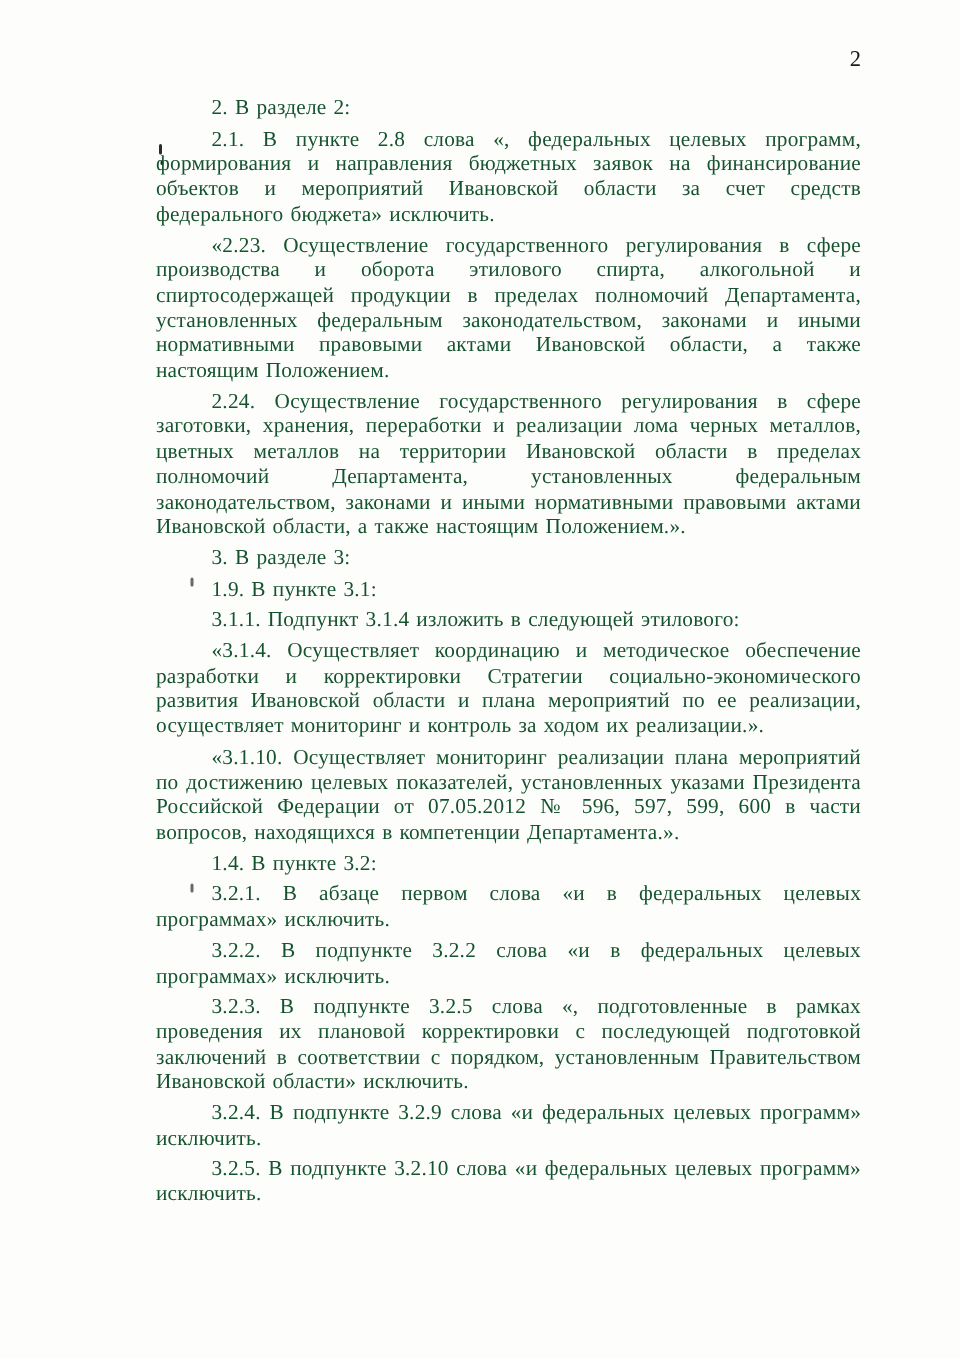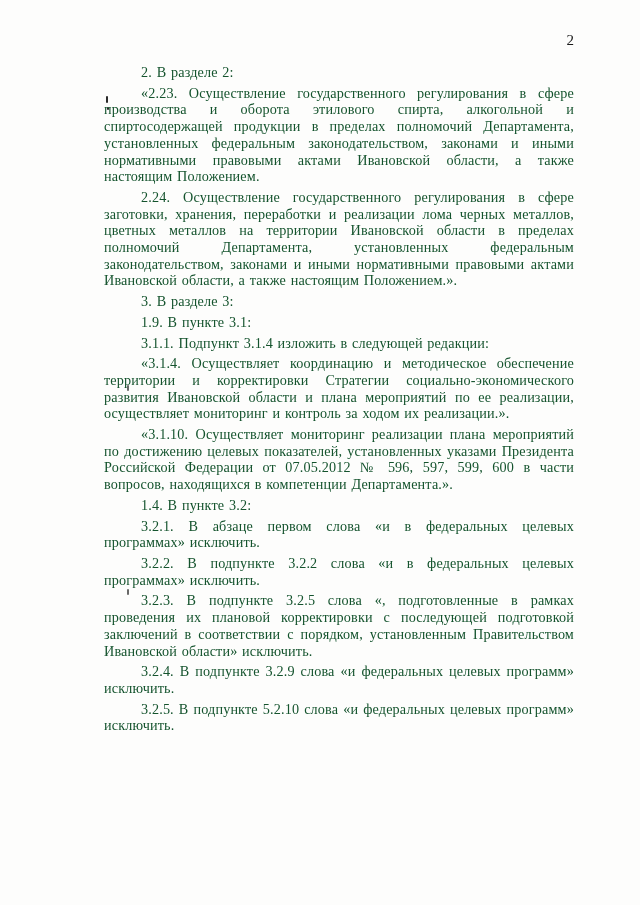--- a/index.html
+++ b/index.html
@@ -60,28 +60,29 @@
 
   <div class="page-number">2</div>
 
   <span class="artifact a1"></span>
   <span class="artifact a2"></span>
   <span class="artifact a3"></span>
   <span class="artifact a4"></span>
 
   <div class="content">
     <p>2. В разделе 2:</p>
+    <p>2.1. В пункте 2.8 слова «, федеральных целевых программ, формирования и направления бюджетных заявок на финансирование объектов и мероприятий Ивановской области за счет средств федерального бюджета» исключить.</p>
     <p>«2.23. Осуществление государственного регулирования в сфере производства и оборота этилового спирта, алкогольной и спиртосодержащей продукции в пределах полномочий Департамента, установленных федеральным законодательством, законами и иными нормативными правовыми актами Ивановской области, а также настоящим Положением.</p>
     <p>2.24. Осуществление государственного регулирования в сфере заготовки, хранения, переработки и реализации лома черных металлов, цветных металлов на территории Ивановской области в пределах полномочий Департамента, установленных федеральным законодательством, законами и иными нормативными правовыми актами Ивановской области, а также настоящим Положением.».</p>
     <p>3. В разделе 3:</p>
     <p>1.9. В пункте 3.1:</p>
-    <p>3.1.1. Подпункт 3.1.4 изложить в следующей редакции:</p>
-    <p>«3.1.4. Осуществляет координацию и методическое обеспечение территории и корректировки Стратегии социально-экономического развития Ивановской области и плана мероприятий по ее реализации, осуществляет мониторинг и контроль за ходом их реализации.».</p>
+    <p>3.1.1. Подпункт 3.1.4 изложить в следующей этилового:</p>
+    <p>«3.1.4. Осуществляет координацию и методическое обеспечение разработки и корректировки Стратегии социально-экономического развития Ивановской области и плана мероприятий по ее реализации, осуществляет мониторинг и контроль за ходом их реализации.».</p>
     <p>«3.1.10. Осуществляет мониторинг реализации плана мероприятий по достижению целевых показателей, установленных указами Президента Российской Федерации от 07.05.2012 № 596, 597, 599, 600 в части вопросов, находящихся в компетенции Департамента.».</p>
     <p>1.4. В пункте 3.2:</p>
     <p>3.2.1. В абзаце первом слова «и в федеральных целевых программах» исключить.</p>
     <p>3.2.2. В подпункте 3.2.2 слова «и в федеральных целевых программах» исключить.</p>
     <p>3.2.3. В подпункте 3.2.5 слова «, подготовленные в рамках проведения их плановой корректировки с последующей подготовкой заключений в соответствии с порядком, установленным Правительством Ивановской области» исключить.</p>
     <p>3.2.4. В подпункте 3.2.9 слова «и федеральных целевых программ» исключить.</p>
-    <p>3.2.5. В подпункте 5.2.10 слова «и федеральных целевых программ» исключить.</p>
+    <p>3.2.5. В подпункте 3.2.10 слова «и федеральных целевых программ» исключить.</p>
   </div>
 
 </div>
 
 </body></html>

